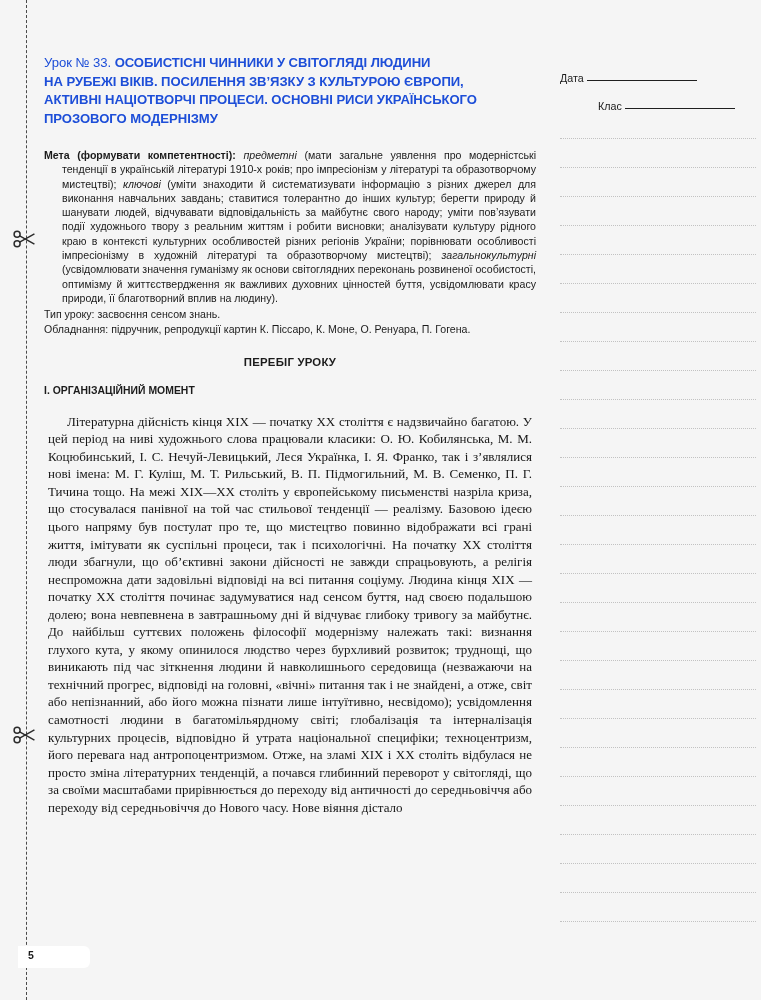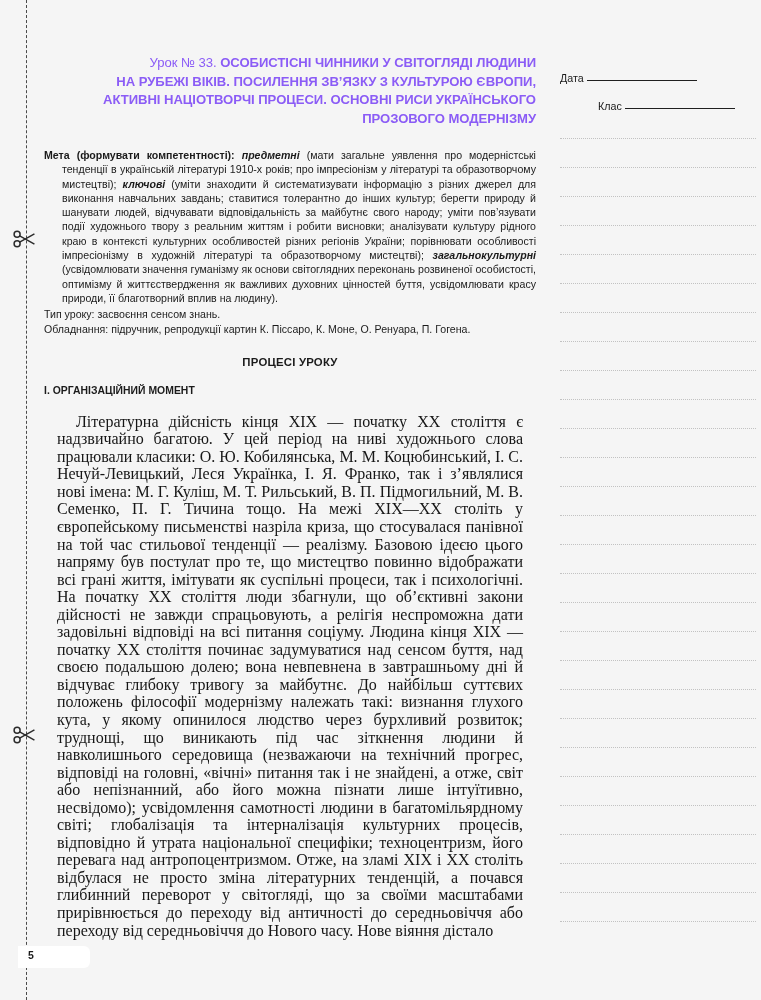--- a/index.html
+++ b/index.html
@@ -47,47 +47,47 @@
   
   .content {
     position: absolute;
     left: 44px;
     top: 54px;
     width: 492px;
   }
 
   
   .lesson-title {
-    text-align: right;
+    text-align: left;
     font-size: 13.1px;
     line-height: 18.5px;
     font-weight: 700;
     letter-spacing: -0.05px;
-    color: #8b5cf6;
+    color: #1d4ed8;
     margin: 0 0 20px 0;
   }
   .lesson-title .lesson-no {
     font-weight: 400;
   }
 
   
   .aim-block {
     font-size: 10.6px;
     line-height: 14.3px;
     text-align: justify;
     color: #1b1b1b;
     margin-bottom: 2px;
   }
   .aim-block p {
     margin: 0;
     text-indent: -18px;
     padding-left: 18px;
   }
   .aim-block .lead { font-weight: 700; }
-  .aim-block em { font-style: italic; font-weight: bold; }
+  .aim-block em { font-style: italic; }
 
   .meta-line {
     font-size: 10.6px;
     line-height: 15px;
     color: #1b1b1b;
   }
   .meta-line .lead { font-weight: 400; }
 
   
   .course-heading {
@@ -112,25 +112,25 @@
   .sub-heading {
     font-size: 10.4px;
     font-weight: 700;
     margin: 0 0 3px 0;
     color: #1b1b1b;
   }
 
   
   .body-text {
     font-family: "Liberation Serif", serif;
-    font-size: 16px;
+    font-size: 13px;
     line-height: 17.55px;
     text-align: justify;
     color: #161616;
-    margin: 13px;
+    margin: 4px;
     text-indent: 19px;
     hyphens: manual;
   }
 
   
   .notes {
     position: absolute;
     left: 548px;
     top: 0;
     width: 213px;
@@ -221,21 +221,21 @@
     <h1 class="lesson-title"><span class="lesson-no">Урок № 33.</span> <span>ОСОБИСТІСНІ ЧИННИКИ У СВІТОГЛЯДІ ЛЮДИНИ</span><br><span>НА РУБЕЖІ ВІКІВ. ПОСИЛЕННЯ ЗВ’ЯЗКУ З КУЛЬТУРОЮ ЄВРОПИ,</span><br><span>АКТИВНІ НАЦІОТВОРЧІ ПРОЦЕСИ. ОСНОВНІ РИСИ УКРАЇНСЬКОГО</span><br><span>ПРОЗОВОГО МОДЕРНІЗМУ</span></h1>
 
     <div class="aim-block">
       <p><span class="lead">Мета (формувати компетентності):</span> <em>предметні</em> <span>(мати загальне уявлення про модерністські тенденції в українській літературі 1910-х років; про імпресіонізм у літературі та образотворчому мистецтві);</span> <em>ключові</em> <span>(уміти знаходити й систематизувати інформацію з різних джерел для виконання навчальних завдань; ставитися толерантно до інших культур; берегти природу й шанувати людей, відчувавати відповідальність за майбутнє свого народу; уміти пов’язувати події художнього твору з реальним життям і робити висновки; аналізувати культуру рідного краю в контексті культурних особливостей різних регіонів України; порівнювати особливості імпресіонізму в художній літературі та образотворчому мистецтві);</span> <em>загальнокультурні</em> <span>(усвідомлювати значення гуманізму як основи світоглядних переконань розвиненої особистості, оптимізму й життєствердження як важливих духовних цінностей буття, усвідомлювати красу природи, її благотворний вплив на людину).</span></p>
     </div>
 
     <div class="meta-line"><span class="lead">Тип уроку:</span> <span>засвоєння сенсом знань.</span></div>
 
     <div class="meta-line"><span class="lead">Обладнання:</span> <span>підручник, репродукції картин К. Піссаро, К. Моне, О. Ренуара, П. Гогена.</span></div>
 
-    <div class="course-heading">ПРОЦЕСІ УРОКУ</div>
+    <div class="course-heading">ПЕРЕБІГ УРОКУ</div>
 
     <div class="stage-heading">I. ОРГАНІЗАЦІЙНИЙ МОМЕНТ</div>
 
 
 
     <p class="body-text">Літературна дійсність кінця XIX — початку XX століття є надзвичайно багатою. У цей період на ниві художнього слова працювали класики: О. Ю. Кобилянська, М. М. Коцюбинський, І. С. Нечуй-Левицький, Леся Українка, І. Я. Франко, так і з’являлися нові імена: М. Г. Куліш, М. Т. Рильський, В. П. Підмогильний, М. В. Семенко, П. Г. Тичина тощо. На межі XIX—XX століть у європейському письменстві назріла криза, що стосувалася панівної на той час стильової тенденції — реалізму. Базовою ідеєю цього напряму був постулат про те, що мистецтво повинно відображати всі грані життя, імітувати як суспільні процеси, так і психологічні. На початку XX століття люди збагнули, що об’єктивні закони дійсності не завжди спрацьовують, а релігія неспроможна дати задовільні відповіді на всі питання соціуму. Людина кінця XIX — початку XX століття починає задумуватися над сенсом буття, над своєю подальшою долею; вона невпевнена в завтрашньому дні й відчуває глибоку тривогу за майбутнє. До найбільш суттєвих положень філософії модернізму належать такі: визнання глухого кута, у якому опинилося людство через бурхливий розвиток; труднощі, що виникають під час зіткнення людини й навколишнього середовища (незважаючи на технічний прогрес, відповіді на головні, «вічні» питання так і не знайдені, а отже, світ або непізнанний, або його можна пізнати лише інтуїтивно, несвідомо); усвідомлення самотності людини в багатомільярдному світі; глобалізація та інтерналізація культурних процесів, відповідно й утрата національної специфіки; техноцентризм, його перевага над антропоцентризмом. Отже, на зламі XIX і XX століть відбулася не просто зміна літературних тенденцій, а почався глибинний переворот у світогляді, що за своїми масштабами прирівнюється до переходу від античності до середньовіччя або переходу від середньовіччя до Нового часу. Нове віяння дістало</p>
 
   </div>
 
   <div class="notes">

